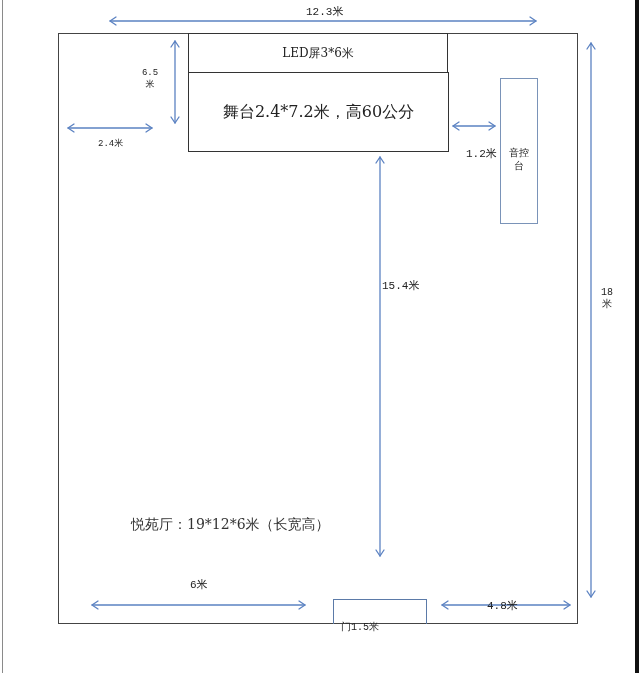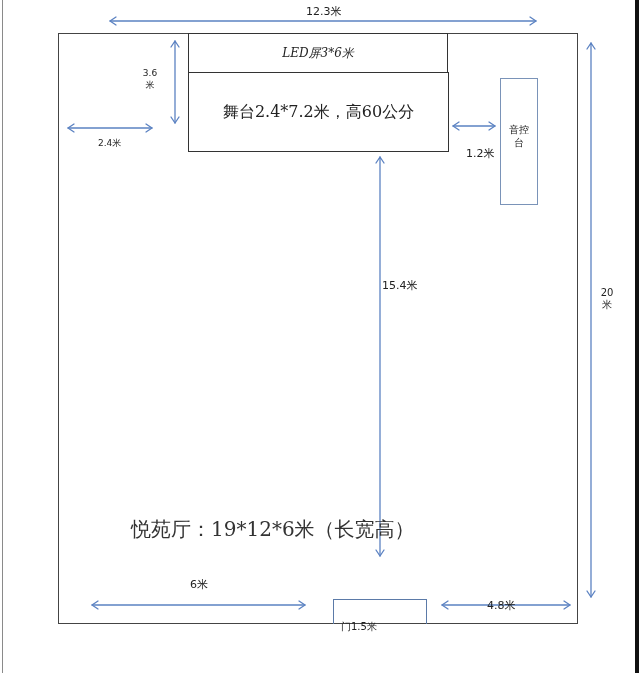--- a/index.html
+++ b/index.html
@@ -1,35 +1,35 @@
 <!DOCTYPE html>
 <html><head>
   <meta charset="utf-8">
   <style>
     html, body { margin: 0; padding: 0; background: #ffffff; }
     body { width: 640px; height: 673px; position: relative; overflow: hidden;
            font-family: "DejaVu Sans", "Liberation Sans", sans-serif; color: #222; }
-    .abs { position: absolute; }
+    .abs { position: absolute; font-family: Liberation Mono, monospace; }
     .page-edge-left { left: 2px; top: 0; width: 1px; height: 673px; background: #8a8a8a; }
     .page-edge-right { left: 635px; top: 0; width: 4px; height: 673px; background: #111; }
     .room { left: 58px; top: 33px; width: 520px; height: 591px; border: 1px solid #444; box-sizing: border-box; }
     .led { left: 188px; top: 33px; width: 260px; height: 40px; border: 1px solid #333; box-sizing: border-box;
            display: flex; align-items: center; justify-content: center;
-           font-family: "DejaVu Serif", "Liberation Serif", serif; font-size: 12px; font-style: italic; }
+           font-family: "DejaVu Serif", "Liberation Serif", serif; font-size: 12px; }
     .stage { left: 188px; top: 72px; width: 261px; height: 80px; border: 1px solid #333; box-sizing: border-box;
              display: flex; align-items: center; justify-content: center;
              font-family: "DejaVu Serif", "Liberation Serif", serif; font-size: 16px; }
-    .console { left: 500px; top: 78px; width: 38px; height: 127px; border: 1px solid #7a93b8; box-sizing: border-box;
-               display: flex; justify-content: center; padding-top: 44px;
+    .console { left: 500px; top: 78px; width: 38px; height: 146px; border: 1px solid #7a93b8; box-sizing: border-box;
+               display: flex; justify-content: center; padding-top: 68px;
                font-size: 10px; line-height: 13px; text-align: center; }
     .door { left: 333px; top: 599px; width: 94px; height: 25px; border: 1px solid #5b7aa8; border-bottom: none; box-sizing: border-box;
             font-size: 10px; padding: 20px 0 0 7px; }
     .lbl { font-size: 11px; white-space: nowrap; }
     .lbl-sm { font-size: 9px; line-height: 12px; text-align: center; }
-    .caption { left: 131px; top: 516px; font-family: "DejaVu Serif", "Liberation Serif", serif; font-size: 20px; color: #333; white-space: nowrap; }
+    .caption { left: 131px; top: 516px; font-family: "DejaVu Serif", "Liberation Serif", serif; font-size: 14px; color: #333; white-space: nowrap; }
     svg.arrows { position: absolute; left: 0; top: 0; }
   </style>
 </head>
 <body>
 
 <div class="abs page-edge-left"></div>
 <div class="abs page-edge-right"></div>
 
 <div class="abs room"></div>
 
@@ -101,32 +101,32 @@
       <line x1="442" y1="605" x2="570" y2="605"></line>
       <polyline points="448,601 442,605 448,609"></polyline>
       <polyline points="564,601 570,605 564,609"></polyline>
     </g>
   </g>
 </svg>
 
 <span class="abs lbl" style="left:306px; top:4px;">12.3米</span>
 
 <div class="abs lbl-sm" style="left:140px; top:67px; width:20px;">
-  <div>3.6</div>
+  <div>6.5</div>
   <div>米</div>
 </div>
 
 <span class="abs lbl" style="left:98px; top:137px; font-size:9px;">2.4米</span>
 
 <span class="abs lbl" style="left:466px; top:146px; font-size:11px;">1.2米</span>
 
 <span class="abs lbl" style="left:382px; top:278px;">15.4米</span>
 
 <div class="abs lbl-sm" style="left:597px; top:287px; width:20px; font-size:10px;">
-  <div>20</div>
+  <div>18</div>
   <div>米</div>
 </div>
 
 <span class="abs lbl" style="left:190px; top:577px;">6米</span>
 
 <span class="abs lbl" style="left:487px; top:598px;">4.8米</span>
 
 <div class="abs caption">悦苑厅：19*12*6米（长宽高）</div>
 
 </body></html>

